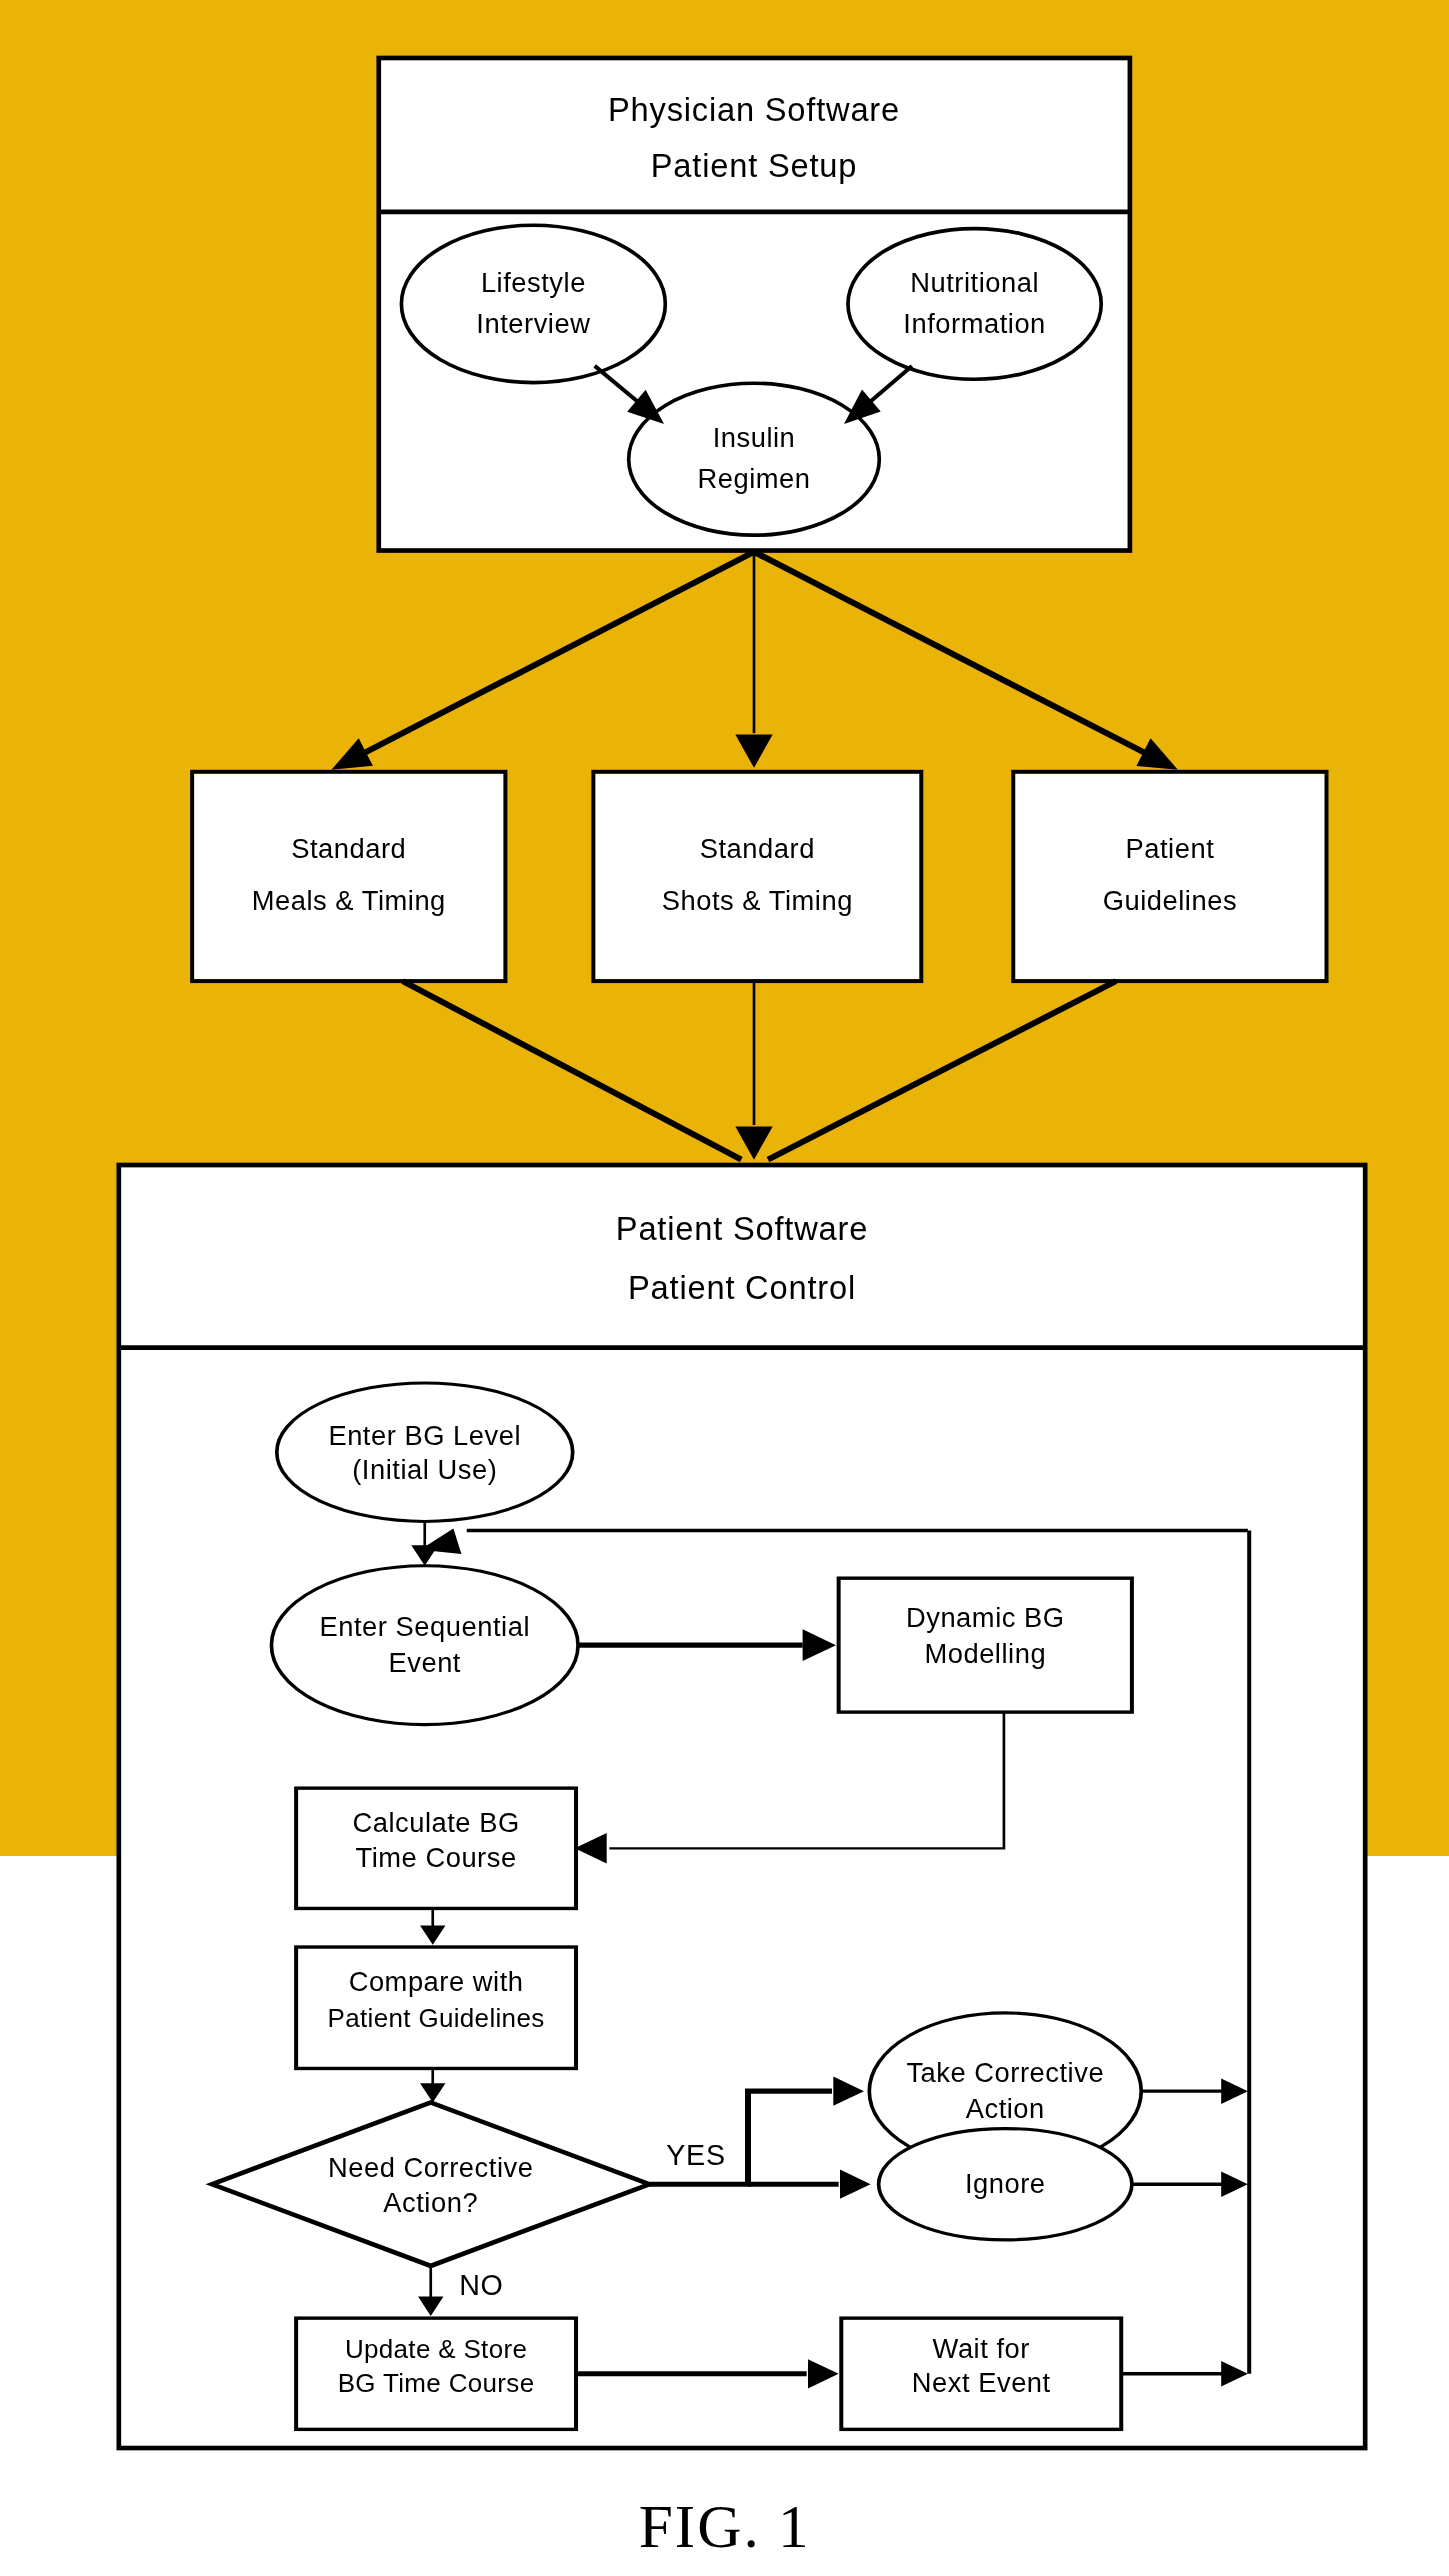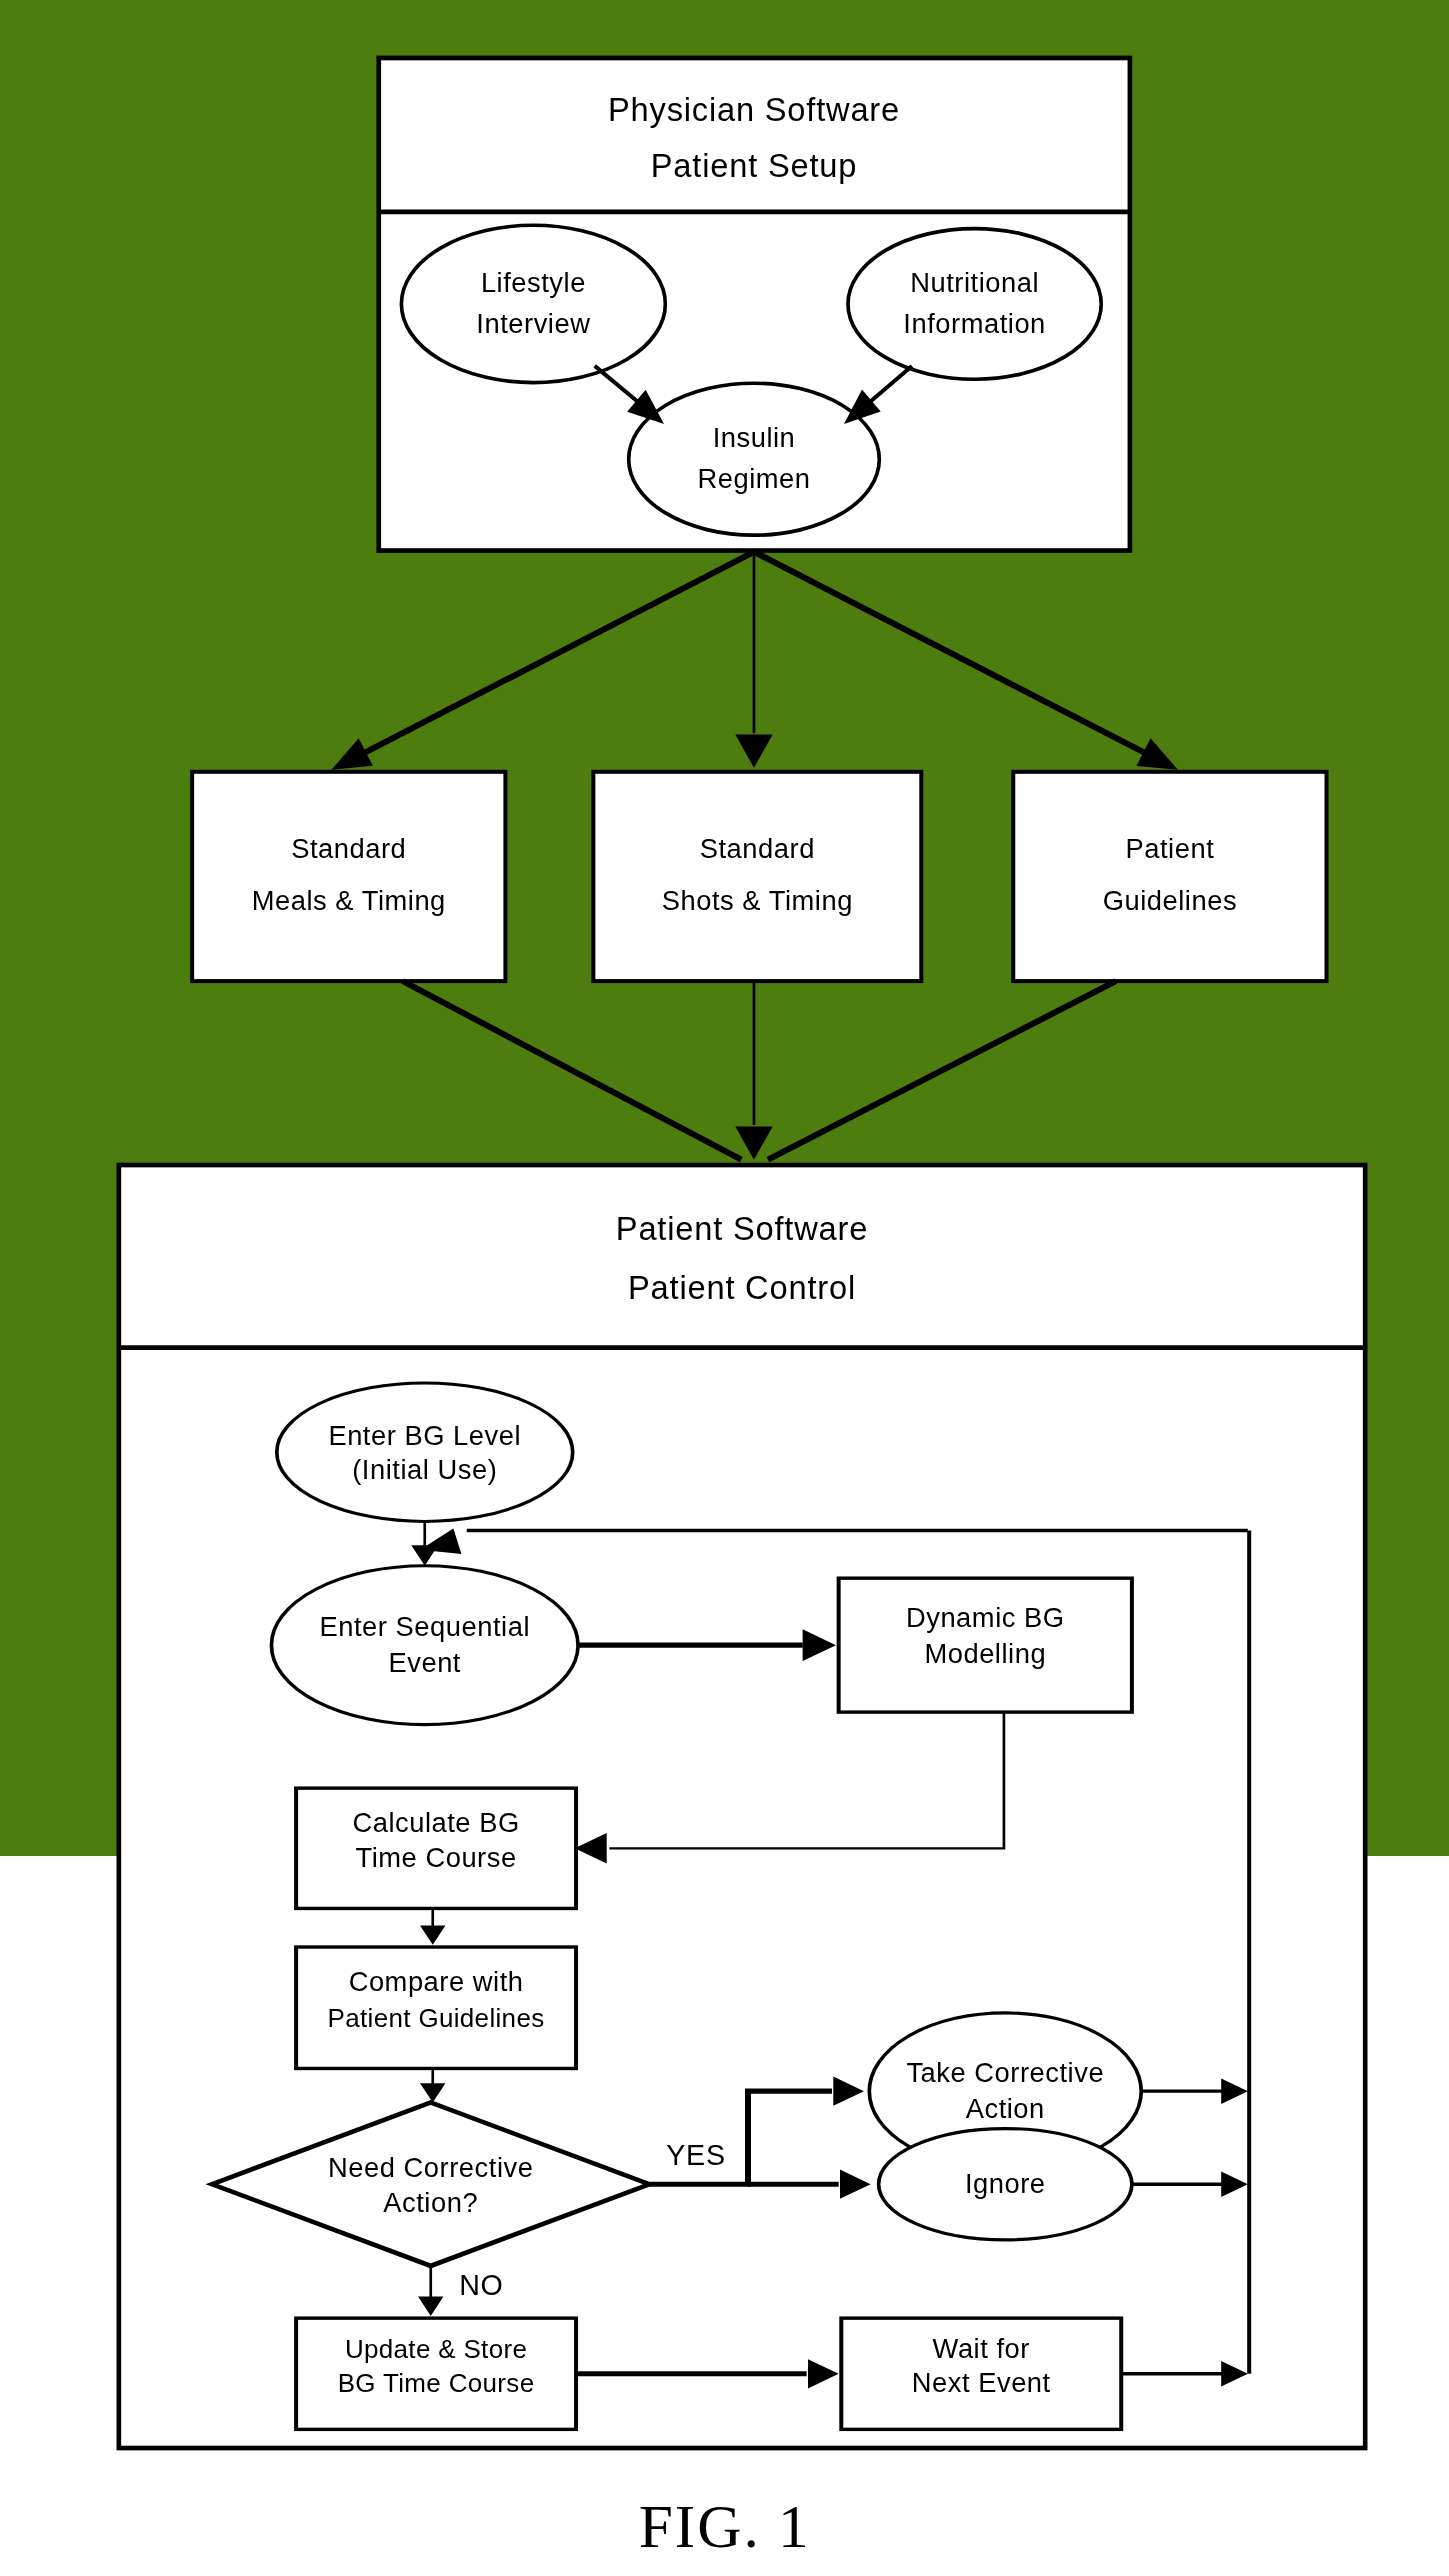--- a/index.html
+++ b/index.html
@@ -10,21 +10,21 @@
   body {
     width: 1450px;
     height: 2576px;
     overflow: hidden;
     font-family: "Liberation Sans", sans-serif;
   }
   #figure-root {
     position: relative;
     width: 1450px;
     height: 1856px;
-    background: #4d7c0f;
+    background: #eab308;
   }
   svg#diagram {
     display: block;
     width: 1450px;
     height: 2576px;
   }
   .node-rect, .node-ellipse, .node-diamond, .panel-rect {
     fill: #ffffff;
     stroke: #000000;
   }

